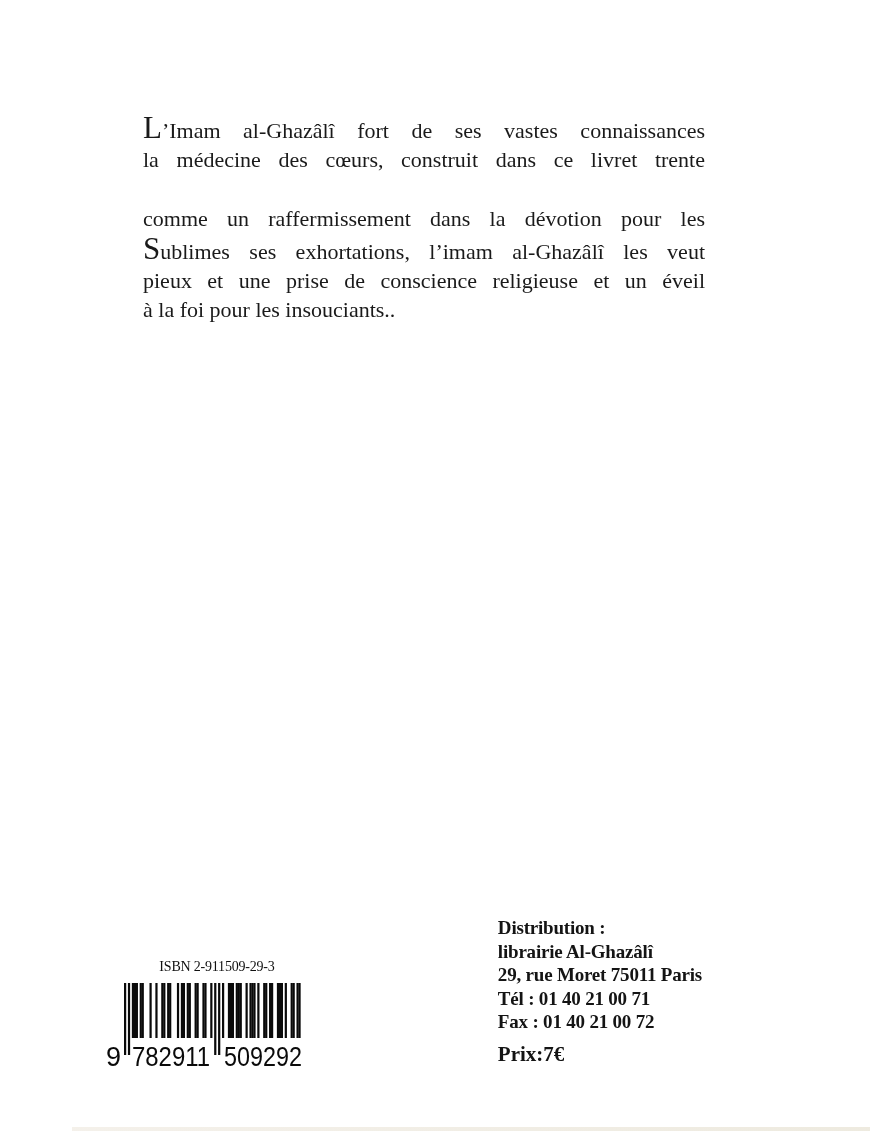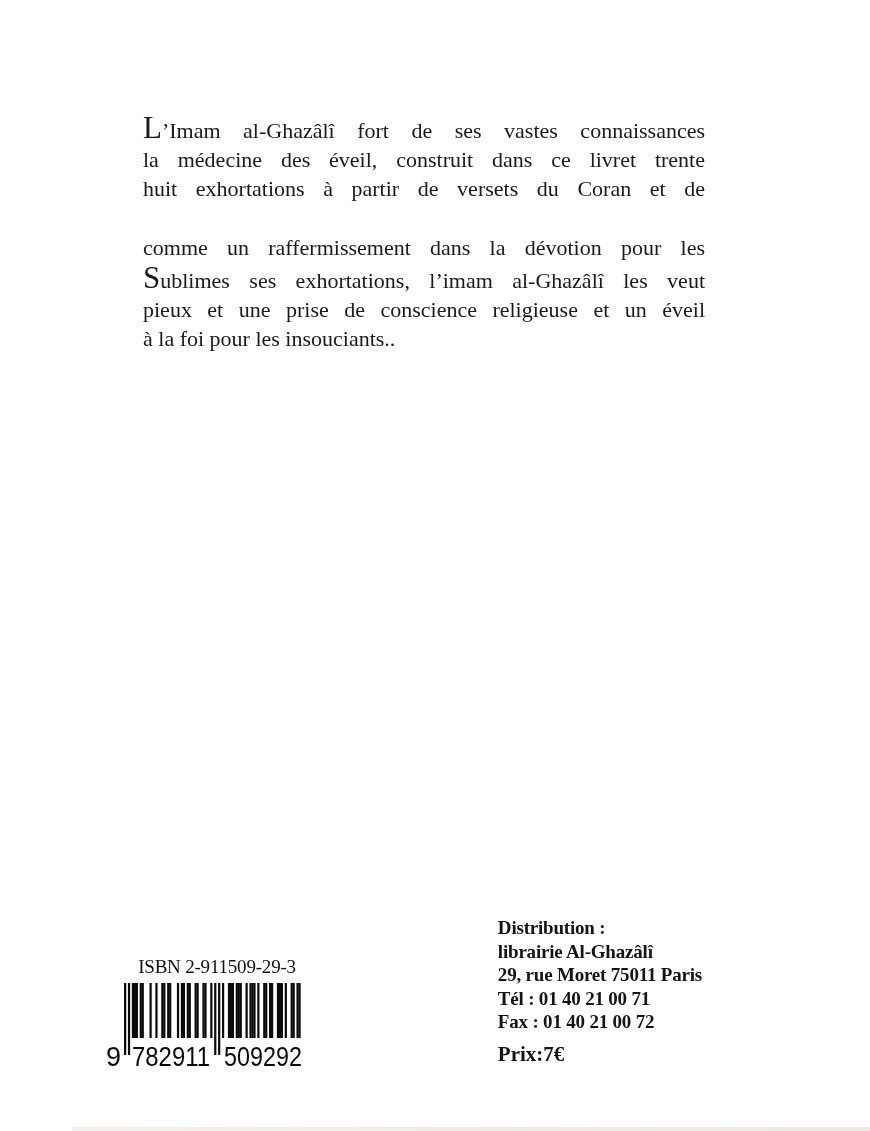--- a/index.html
+++ b/index.html
@@ -41,21 +41,21 @@
 
   
   .isbn-block {
     position: absolute;
     left: 104px;
     top: 953px;
     width: 218px;
     color: #101010;
   }
   .isbn-label {
-    font-size: 19px;
+    font-size: 14px;
     line-height: 28px;
     text-align: center;
     padding-left: 8px;
     letter-spacing: -0.2px;
     white-space: nowrap;
   }
   svg.ean { display: block; margin-top: 2px; }
   svg.ean rect { fill: #0a0a0a; }
   .ean-digit {
     font-family: "Liberation Sans", sans-serif;
@@ -95,22 +95,21 @@
 </style>
 </head>
 <body>
 
 <div class="page">
 
   <main class="blurb">
 
   <div class="para">
         <div class="line"><span class="lead">L</span>’Imam al-Ghazâlî fort de ses vastes connaissances</div>
-        <div class="line">la médecine des éveil, construit dans ce livret trente</div>
-        <div class="line">huit exhortations à partir de versets du Coran et de</div>
+        <div class="line">la médecine des cœurs, construit dans ce livret trente</div>
       </div>
       <div class="para">
         <div class="line">comme un raffermissement dans la dévotion pour les</div>
         <div class="line"><span class="lead">S</span>ublimes ses exhortations, l’imam al-Ghazâlî les veut</div>
         <div class="line">pieux et une prise de conscience religieuse et un éveil</div>
         <div class="line last">à la foi pour les insouciants..</div>
       </div>
     </main>
 
   <div class="isbn-block">

